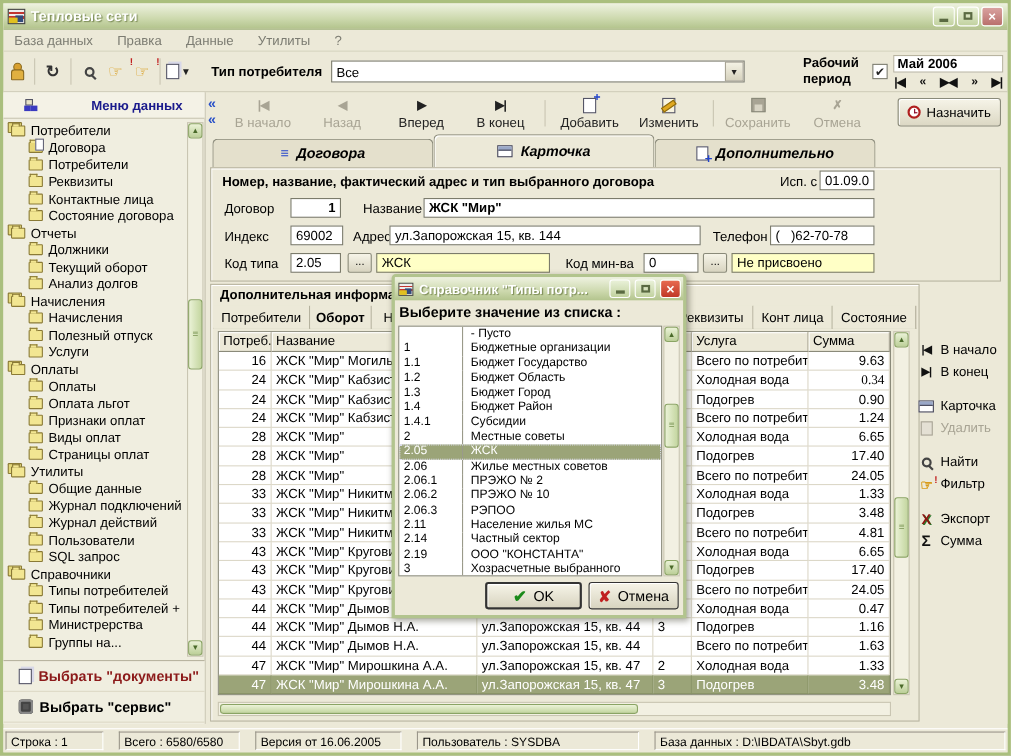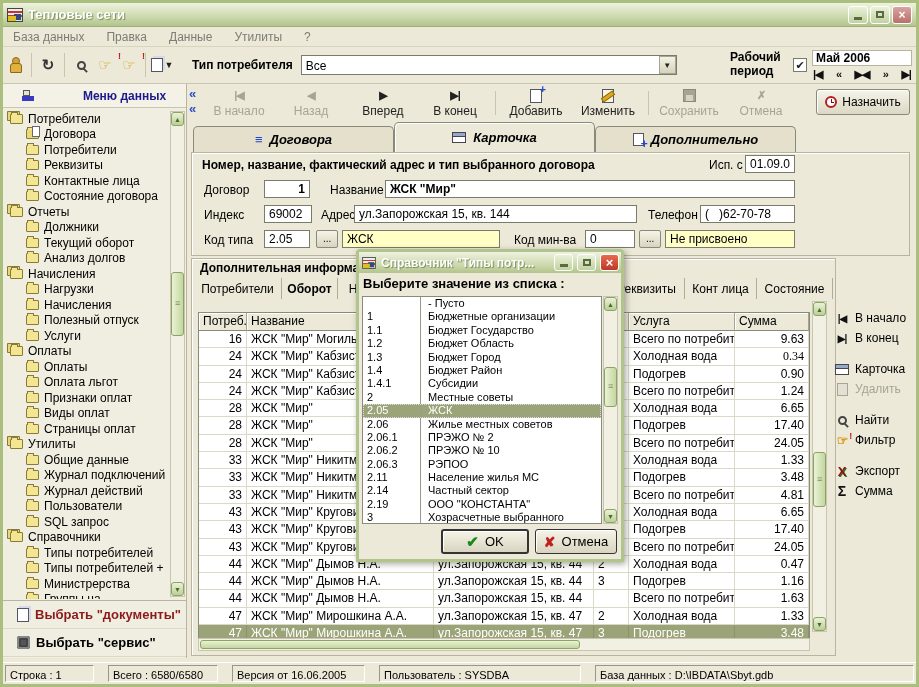--- a/index.html
+++ b/index.html
@@ -277,24 +277,20 @@
         <div class="trow item">
           <span class="folder"></span>
           <span class="tlabel">Анализ долгов</span>
         </div>
         <div class="trow group">
           <span class="folder multi"></span>
           <span class="tlabel">Начисления</span>
         </div>
         <div class="trow item">
           <span class="folder"></span>
-          <span class="tlabel">Нагрузки</span>
-        </div>
-        <div class="trow item">
-          <span class="folder"></span>
           <span class="tlabel">Начисления</span>
         </div>
         <div class="trow item">
           <span class="folder"></span>
           <span class="tlabel">Полезный отпуск</span>
         </div>
         <div class="trow item">
           <span class="folder"></span>
           <span class="tlabel">Услуги</span>
         </div>
@@ -480,21 +476,21 @@
       <span id="lower-label">Дополнительная информация</span>
       <div id="lower-tabs">
           <div class="ltab" style="width: 88px;">Потребители</div>
           <div class="ltab" style="width: 56px; font-weight: bold;">Оборот</div>
           <div class="ltab" style="width: 90px;">Начисления</div>
           <div class="ltab ltab-spacer"></div>
           <div class="ltab" style="width: 76px;">Реквизиты</div>
           <div class="ltab" style="width: 72px;">Конт лица</div>
           <div class="ltab" style="width: 76px;">Состояние</div>
         </div>
-      <div id="table" style="width: 612px; margin-top: 11px;">
+      <div id="table" style="width: 612px;">
         <div class="thr">
             <span class="th" style="width: 48px;">Потреб.</span>
             <span class="th" style="width: 187px;">Название</span>
             <span class="th" style="width: 160px;"></span>
             <span class="th" style="width: 35px;"></span>
             <span class="th" style="width: 106px;">Услуга</span>
             <span class="th" style="width: 74px;">Сумма</span>
           </div>
         <div id="tbody">
             <div class="trr">

